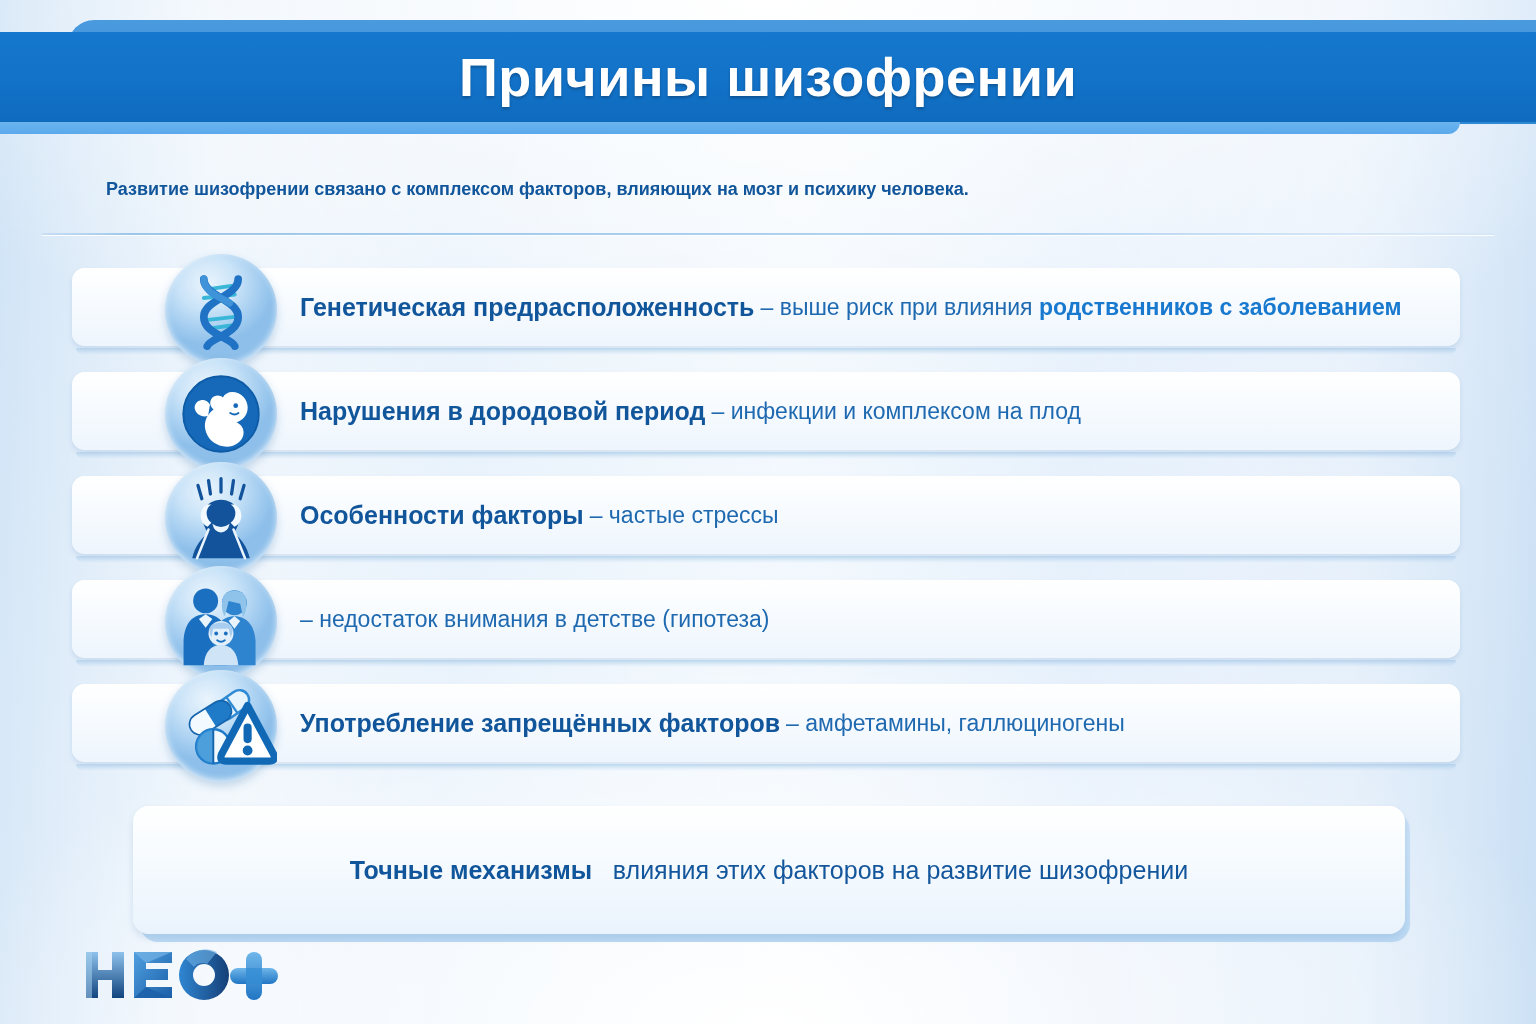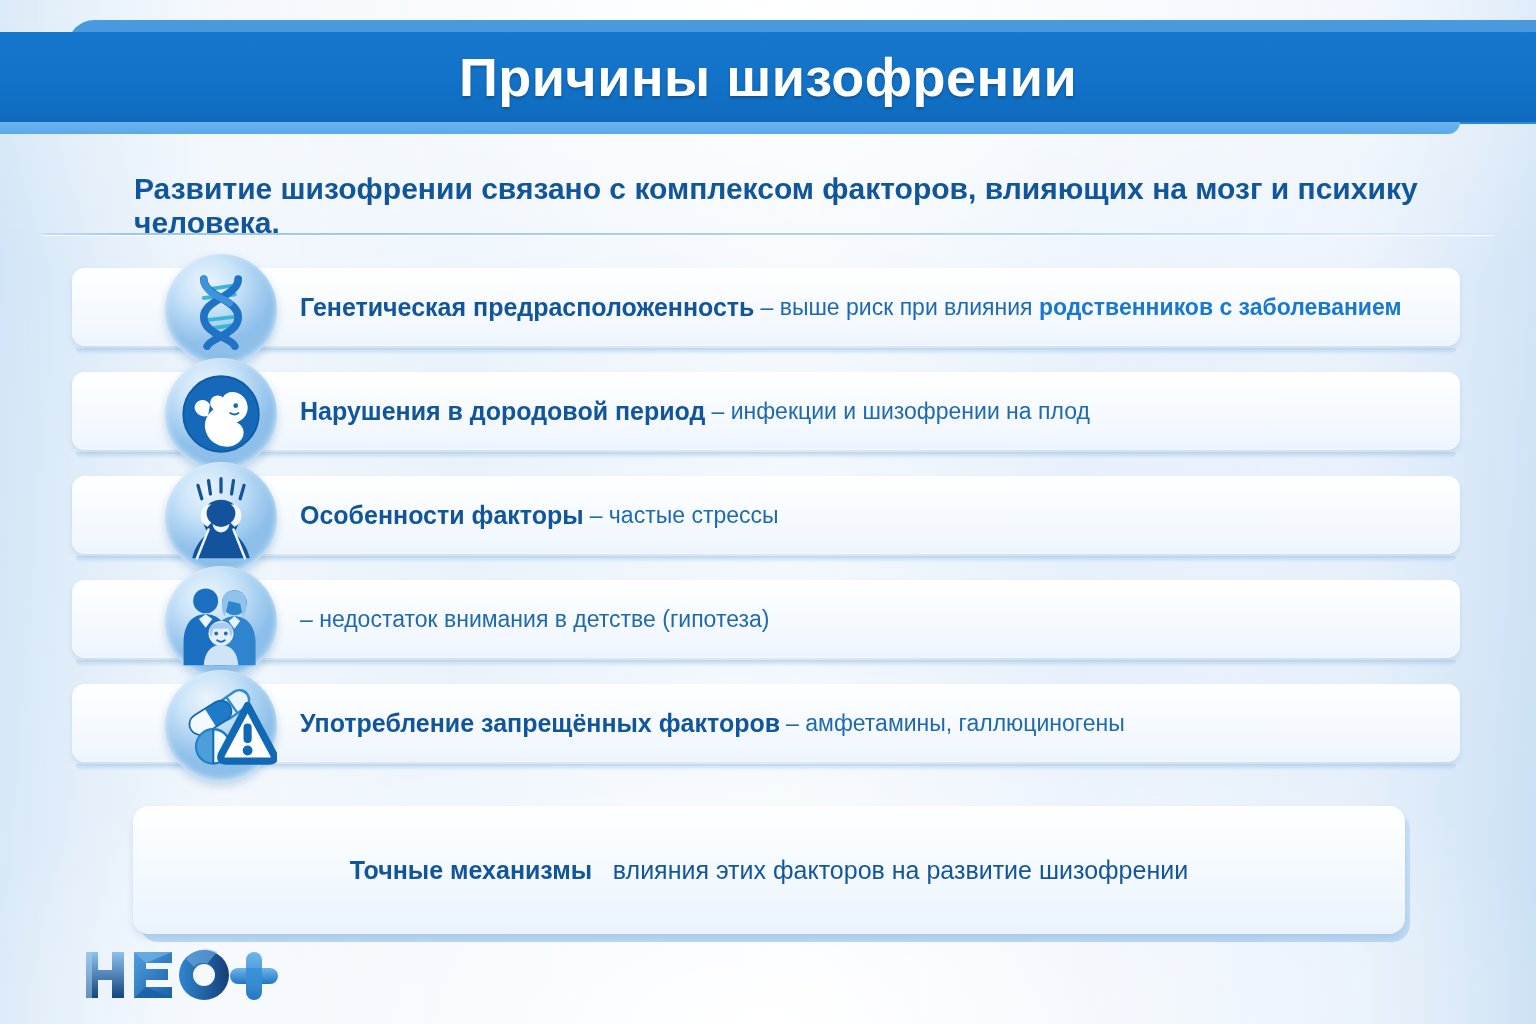--- a/index.html
+++ b/index.html
@@ -85,25 +85,25 @@
     font-size: 54px;
     font-weight: bold;
     letter-spacing: 0.5px;
     text-shadow: 0 2px 3px rgba(0,0,0,0.25);
     white-space: nowrap;
   }
 
   
   .intro-text {
     position: absolute;
-    left: 134px;
+    left: 106px;
     top: 172px;
     width: 1320px;
     color: #11559b;
-    font-size: 30px;
+    font-size: 18px;
     font-weight: bold;
     line-height: 34px;
   }
   .intro-rule {
     position: absolute;
     left: 42px;
     top: 233px;
     width: 1452px;
     height: 2px;
     background: linear-gradient(90deg, rgba(141,187,230,0.25) 0%, #9cc6ea 6%, #b4d4ef 70%, rgba(180,212,239,0.15) 100%);
@@ -287,21 +287,21 @@
                    c-4 -3 -5 -8 -2 -12 c3 -4 9 -4 12 -1 c2 -4 6 -6 10 -6 z" fill="#ffffff"></path>
           <path d="M36 52 c-6 2 -12 -1 -14 -6 c-2 -5 1 -10 6 -11 c4 -1 8 1 10 5" fill="#ffffff"></path>
           <circle cx="66" cy="41" r="2.6" fill="#1569b8"></circle>
           <path d="M60 49 q5 3 9 0" fill="none" stroke="#1569b8" stroke-width="2" stroke-linecap="round"></path>
         </svg>
       </div>
       <div class="row-text">
         <span class="lead">Нарушения в дородовой период</span>
         <span class="tail">–</span>
         <span class="tail">&nbsp;</span>
-        <span class="tail">инфекции и шизофрении на плод</span>
+        <span class="tail">инфекции и комплексом на плод</span>
       </div>
     </div>
 
     <div class="row">
       <div class="row-shadowline"></div>
       <div class="row-card"></div>
       <div class="row-icon">
         <svg width="96" height="96" viewBox="0 0 100 100" aria-hidden="true">
           <g stroke="#12539c" stroke-width="3.4" stroke-linecap="round">
             <line x1="30" y1="30" x2="26" y2="16"></line>

